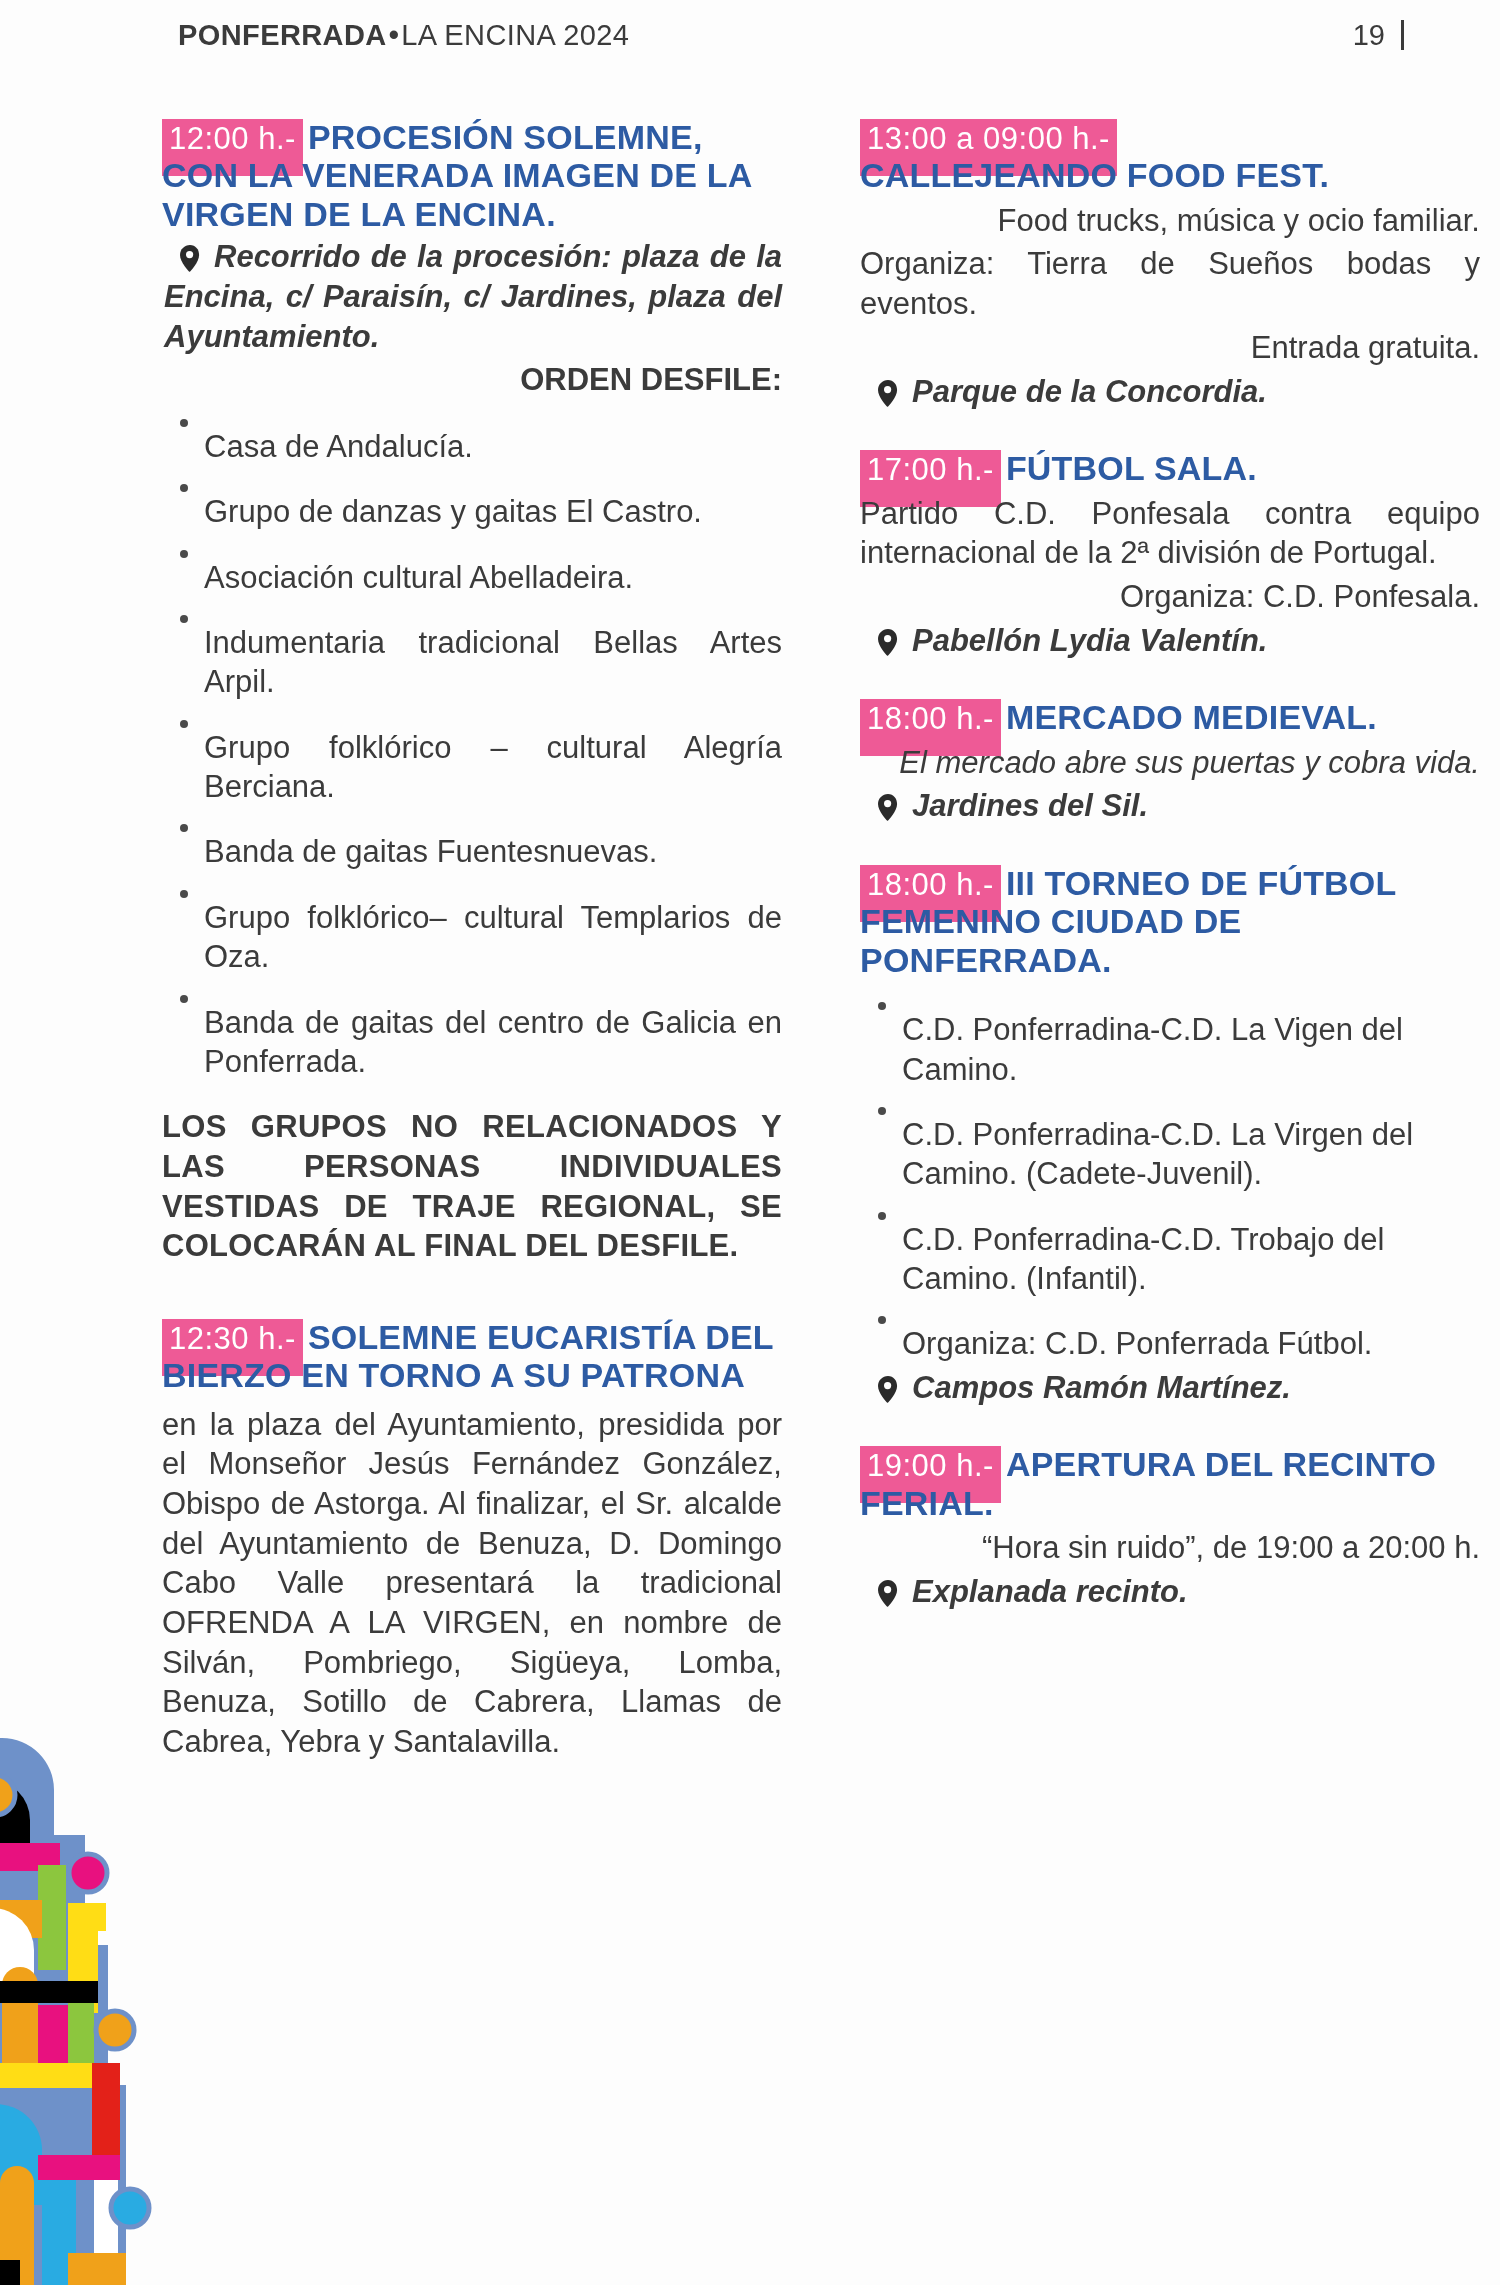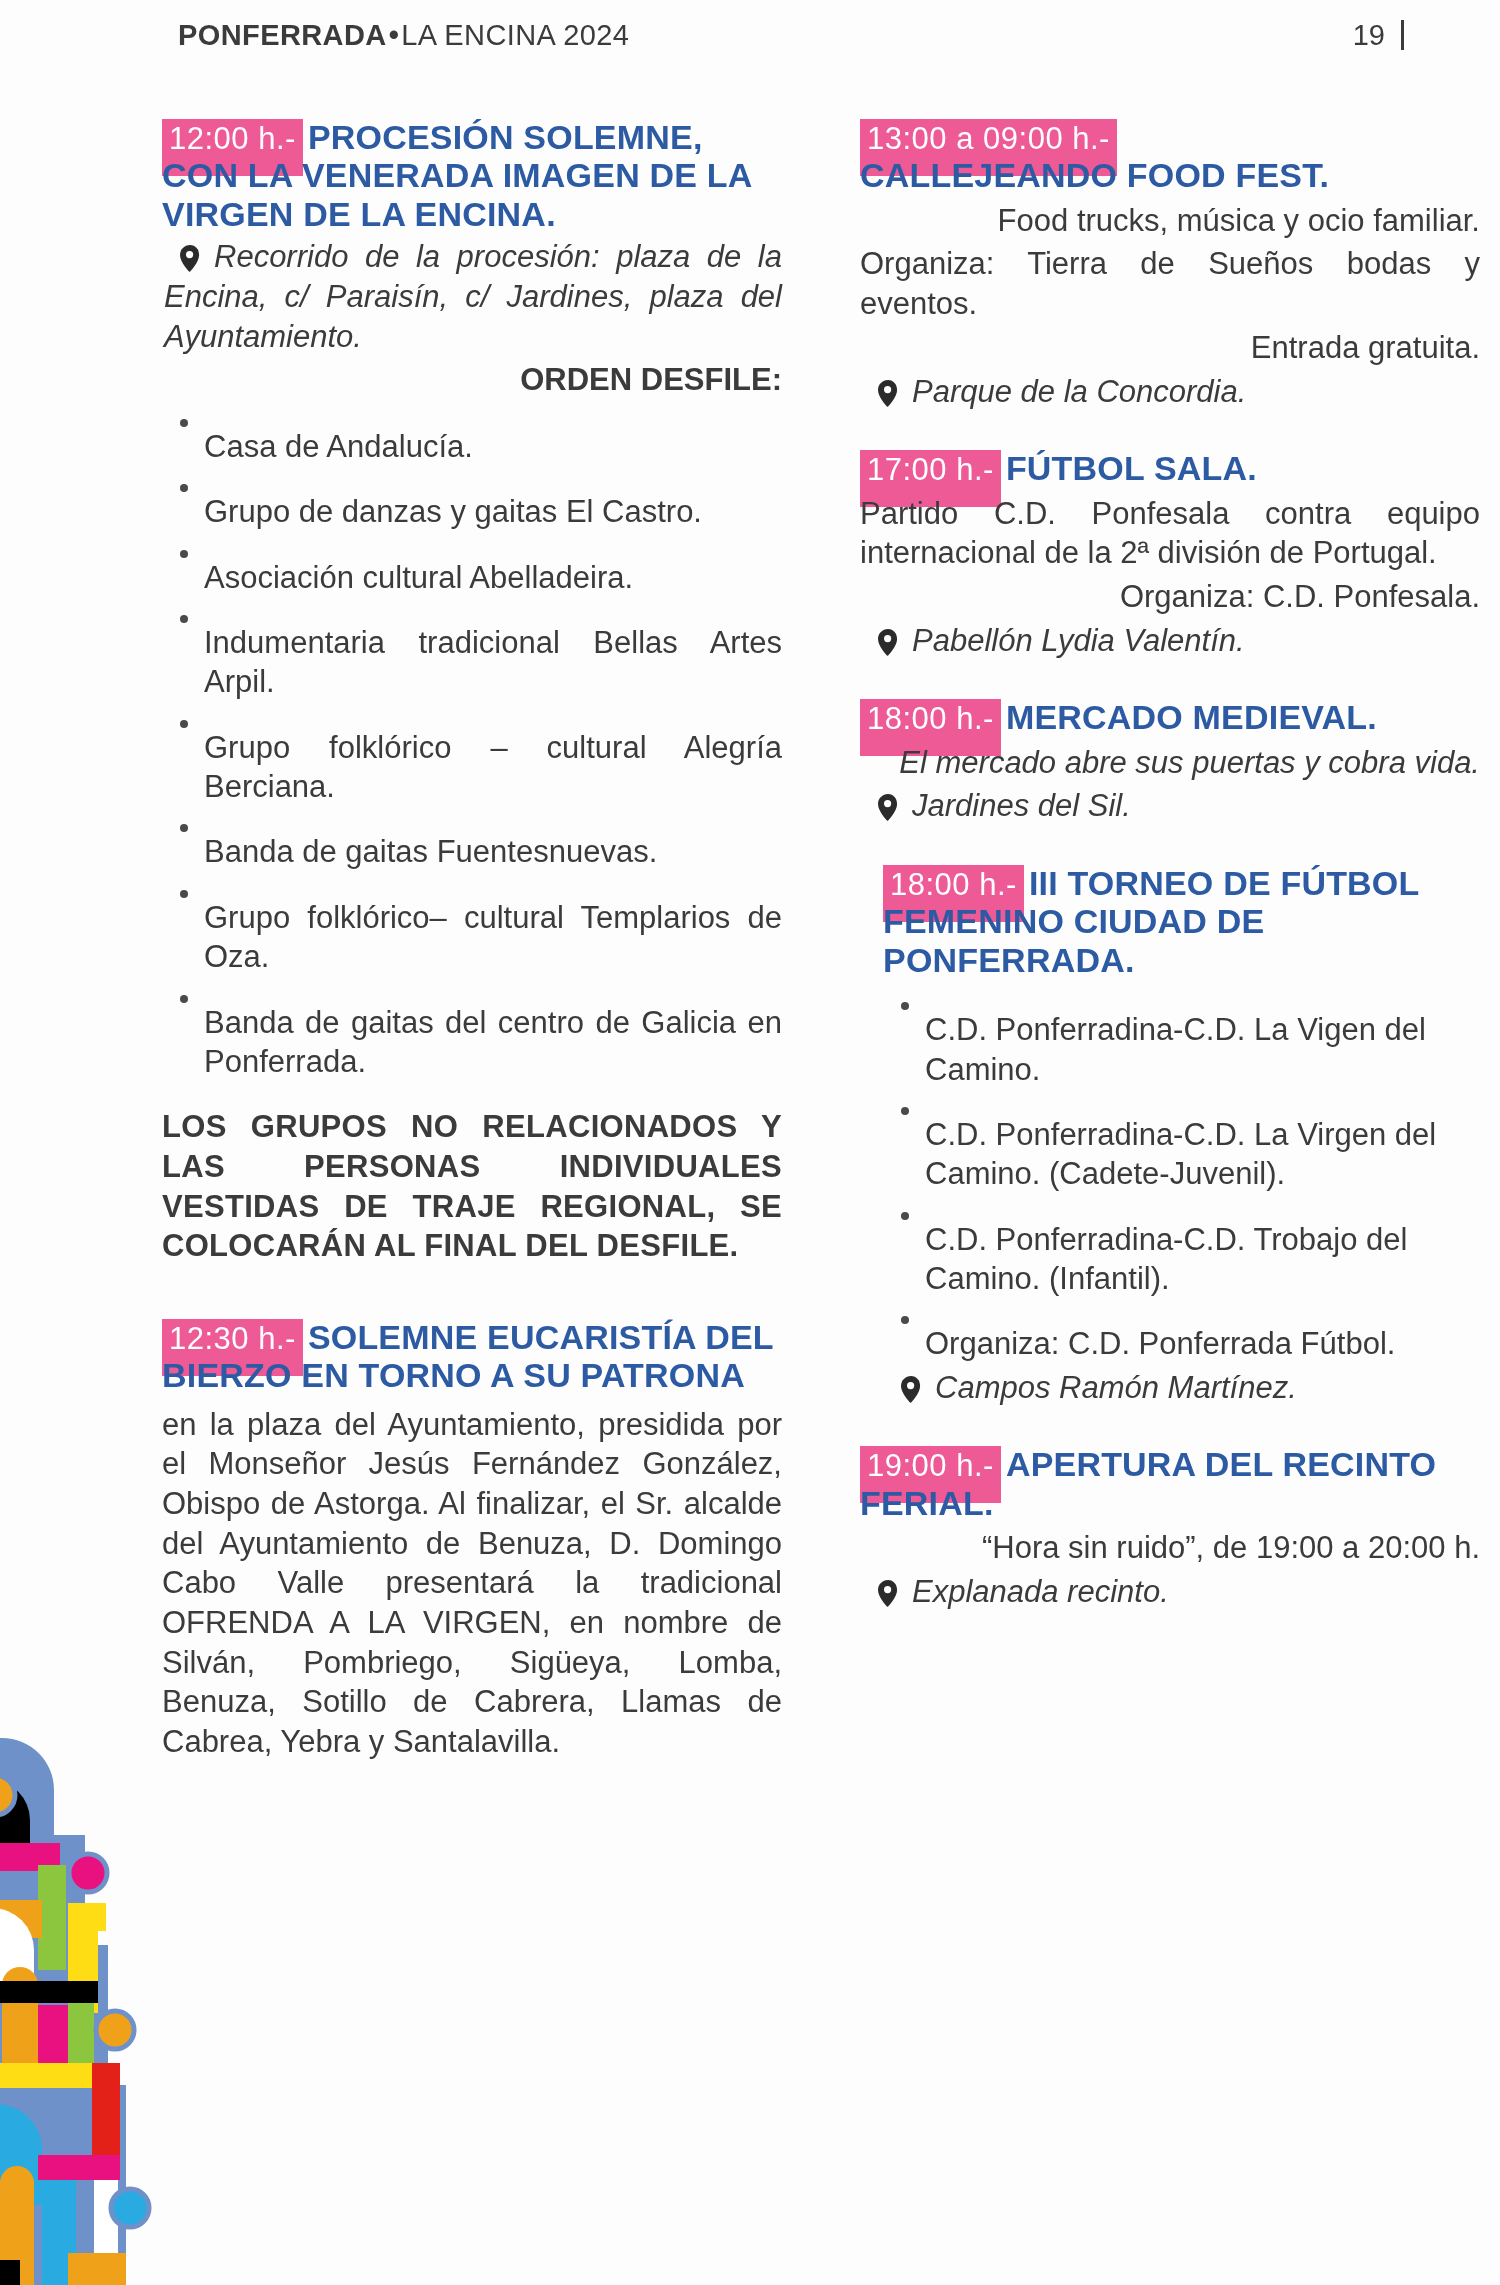--- a/index.html
+++ b/index.html
@@ -120,20 +120,21 @@
   .pin {
     flex: 0 0 auto;
     margin-top: 8px;
   }
   .loc-text {
     font-size: 31px;
     line-height: 1.28;
     font-style: italic;
     color: #3b3b3b;
     text-align: justify;
+    font-weight: bold;
   }
   .loc-text.hanging {
     margin-left: -50px;
     text-indent: 50px;
   }
 
   
   .blist { margin-top: 2px; }
   .blist li {
     list-style: none;
@@ -300,21 +301,21 @@
           <span class="pin">
             <svg width="20" height="27" viewBox="0 0 20 27">
               <path d="M10 0C4.5 0 0 4.4 0 9.9c0 7.2 8.6 16.2 9 16.6.3.3.8.3 1.1 0 .4-.4 9-9.4 9-16.6C19 4.4 15.5 0 10 0z" fill="#2b2b2b"></path>
               <circle cx="9.6" cy="9.6" r="3.6" fill="#ffffff"></circle>
             </svg>
           </span>
           <div class="loc-text">Jardines del Sil.</div>
         </div>
       </div>
 
-      <div class="event" style="margin-top:38px;margin-left:23px;">
+      <div class="event" style="margin-top:38px;">
         <div class="evt-heading">
           <span class="time-chip">18:00 h.-</span><span>III TORNEO DE FÚTBOL FEMENINO CIUDAD DE PONFERRADA.</span>
         </div>
         <ul class="blist" style="margin-top:6px;">
           <li>
               <span class="dot"></span>
               <span class="txt nojust">C.D. Ponferradina-C.D. La Vigen del Camino.</span>
             </li>
           <li>
               <span class="dot"></span>

